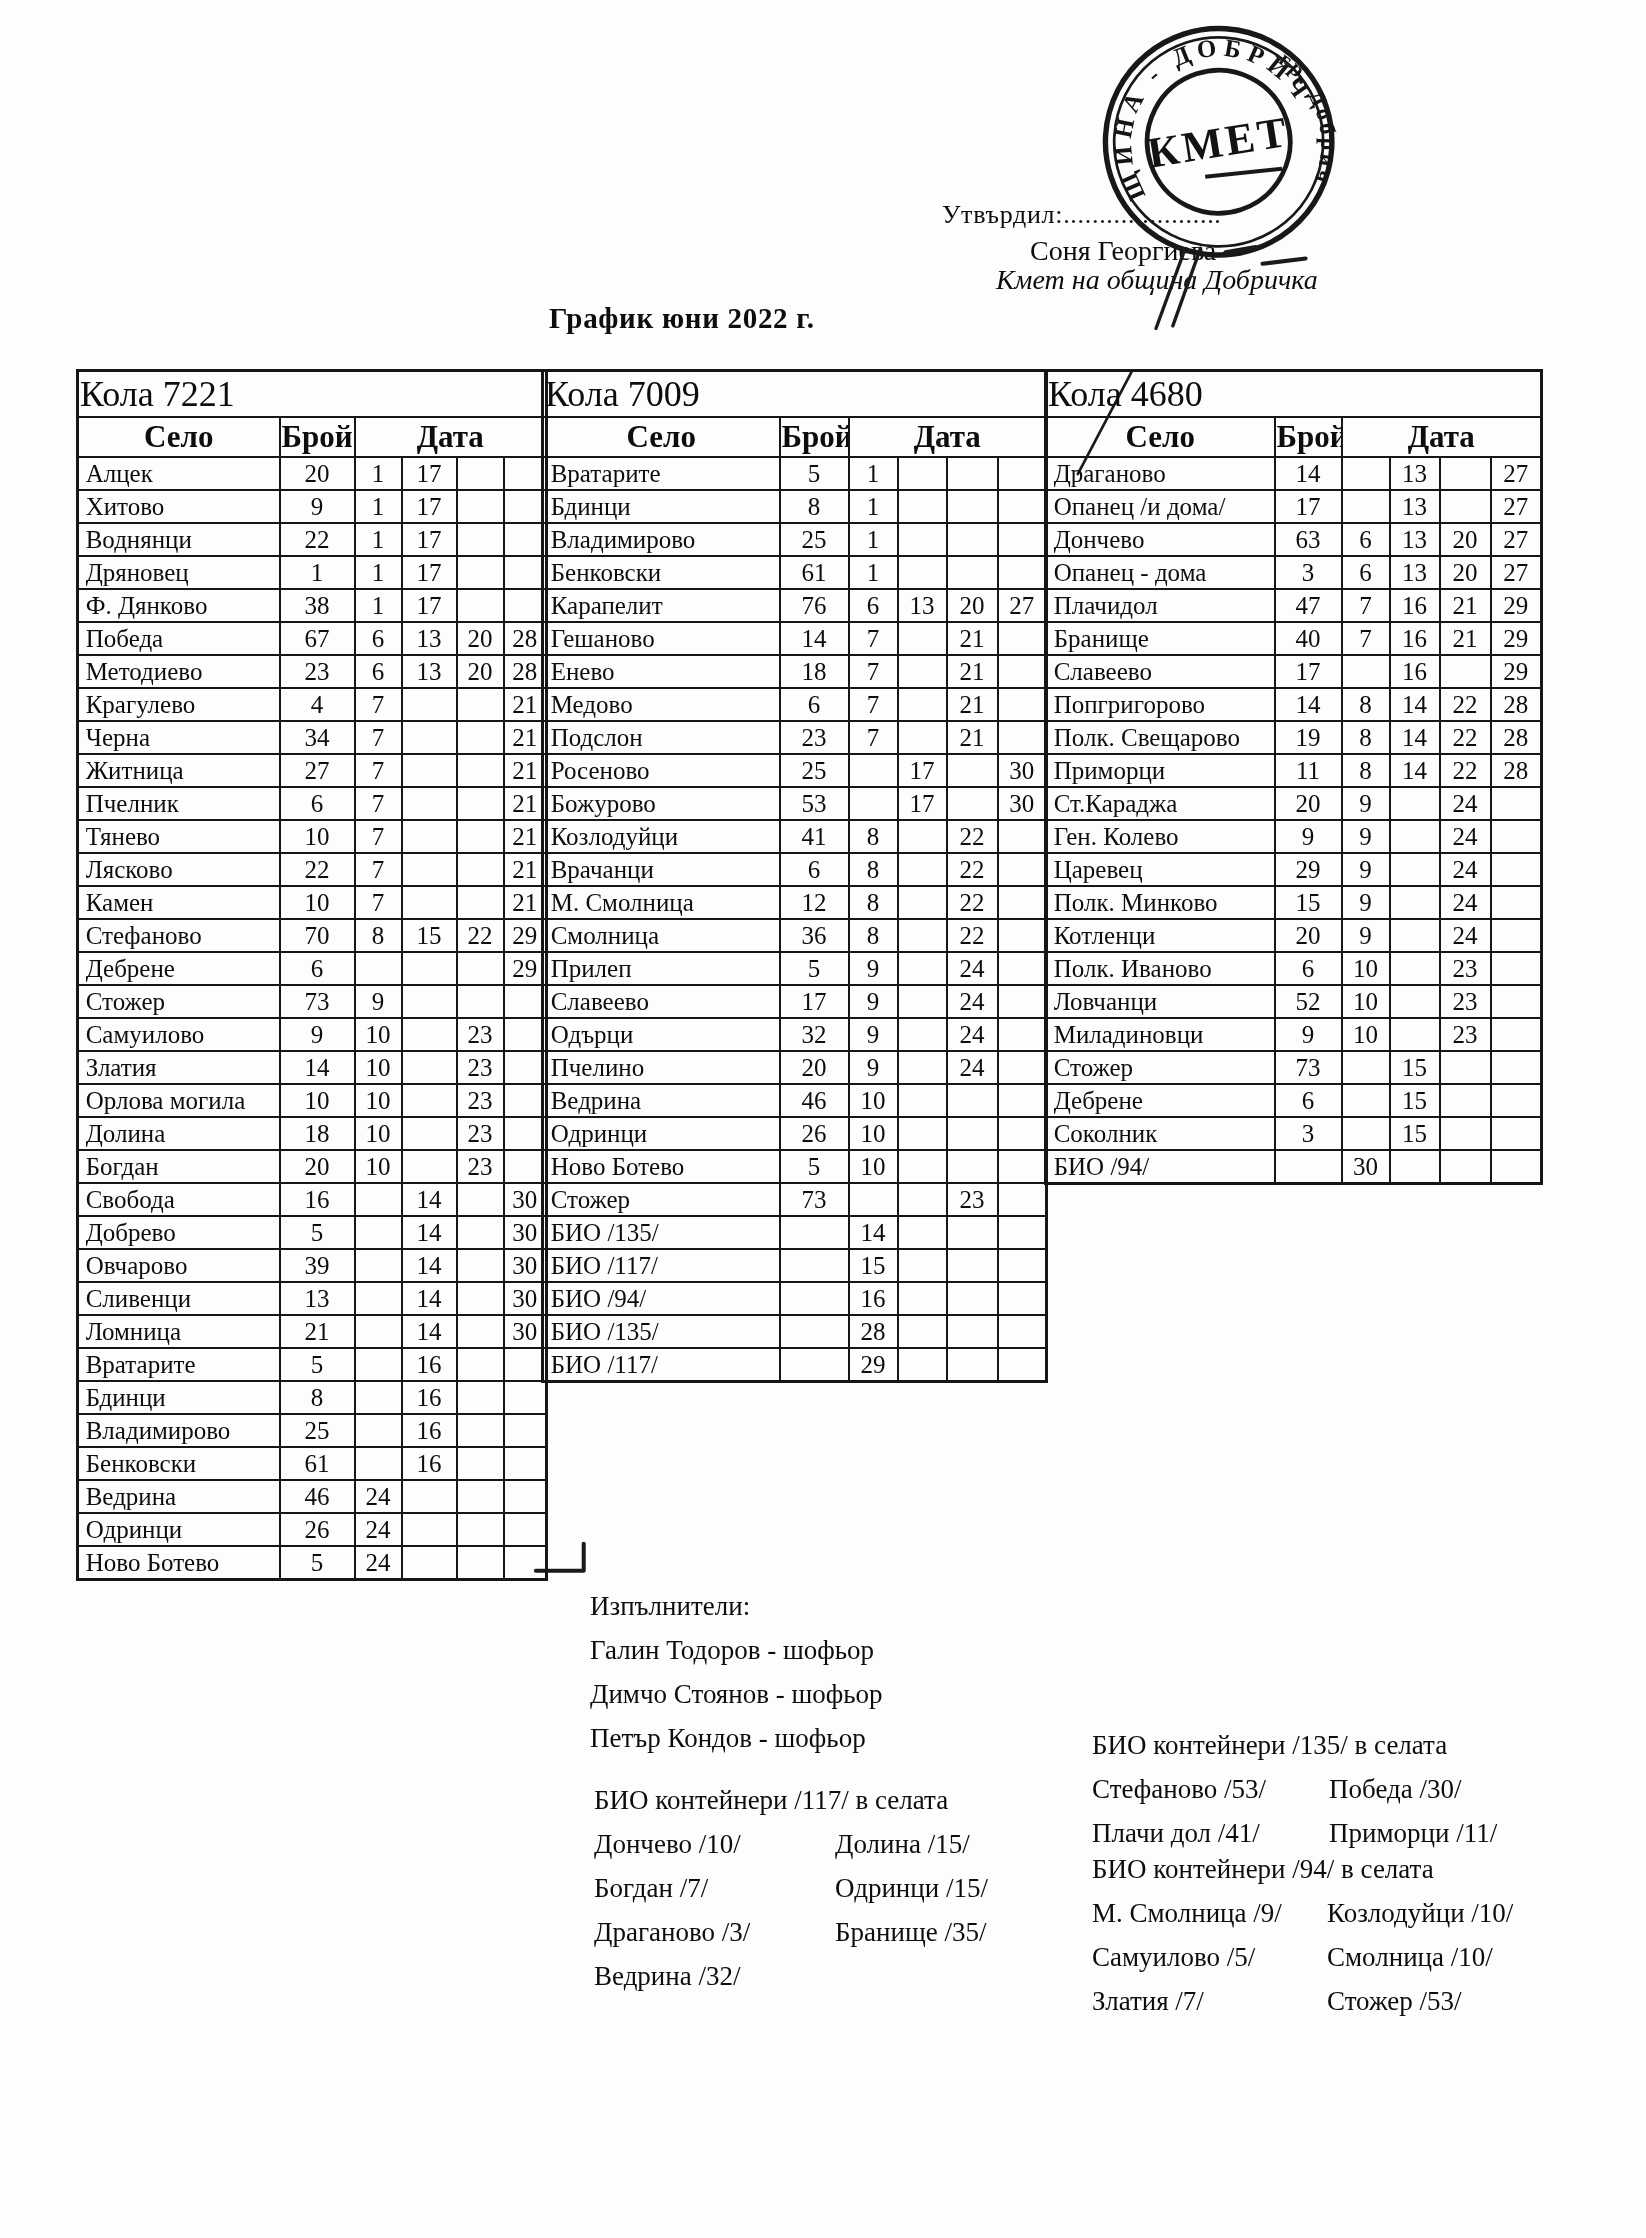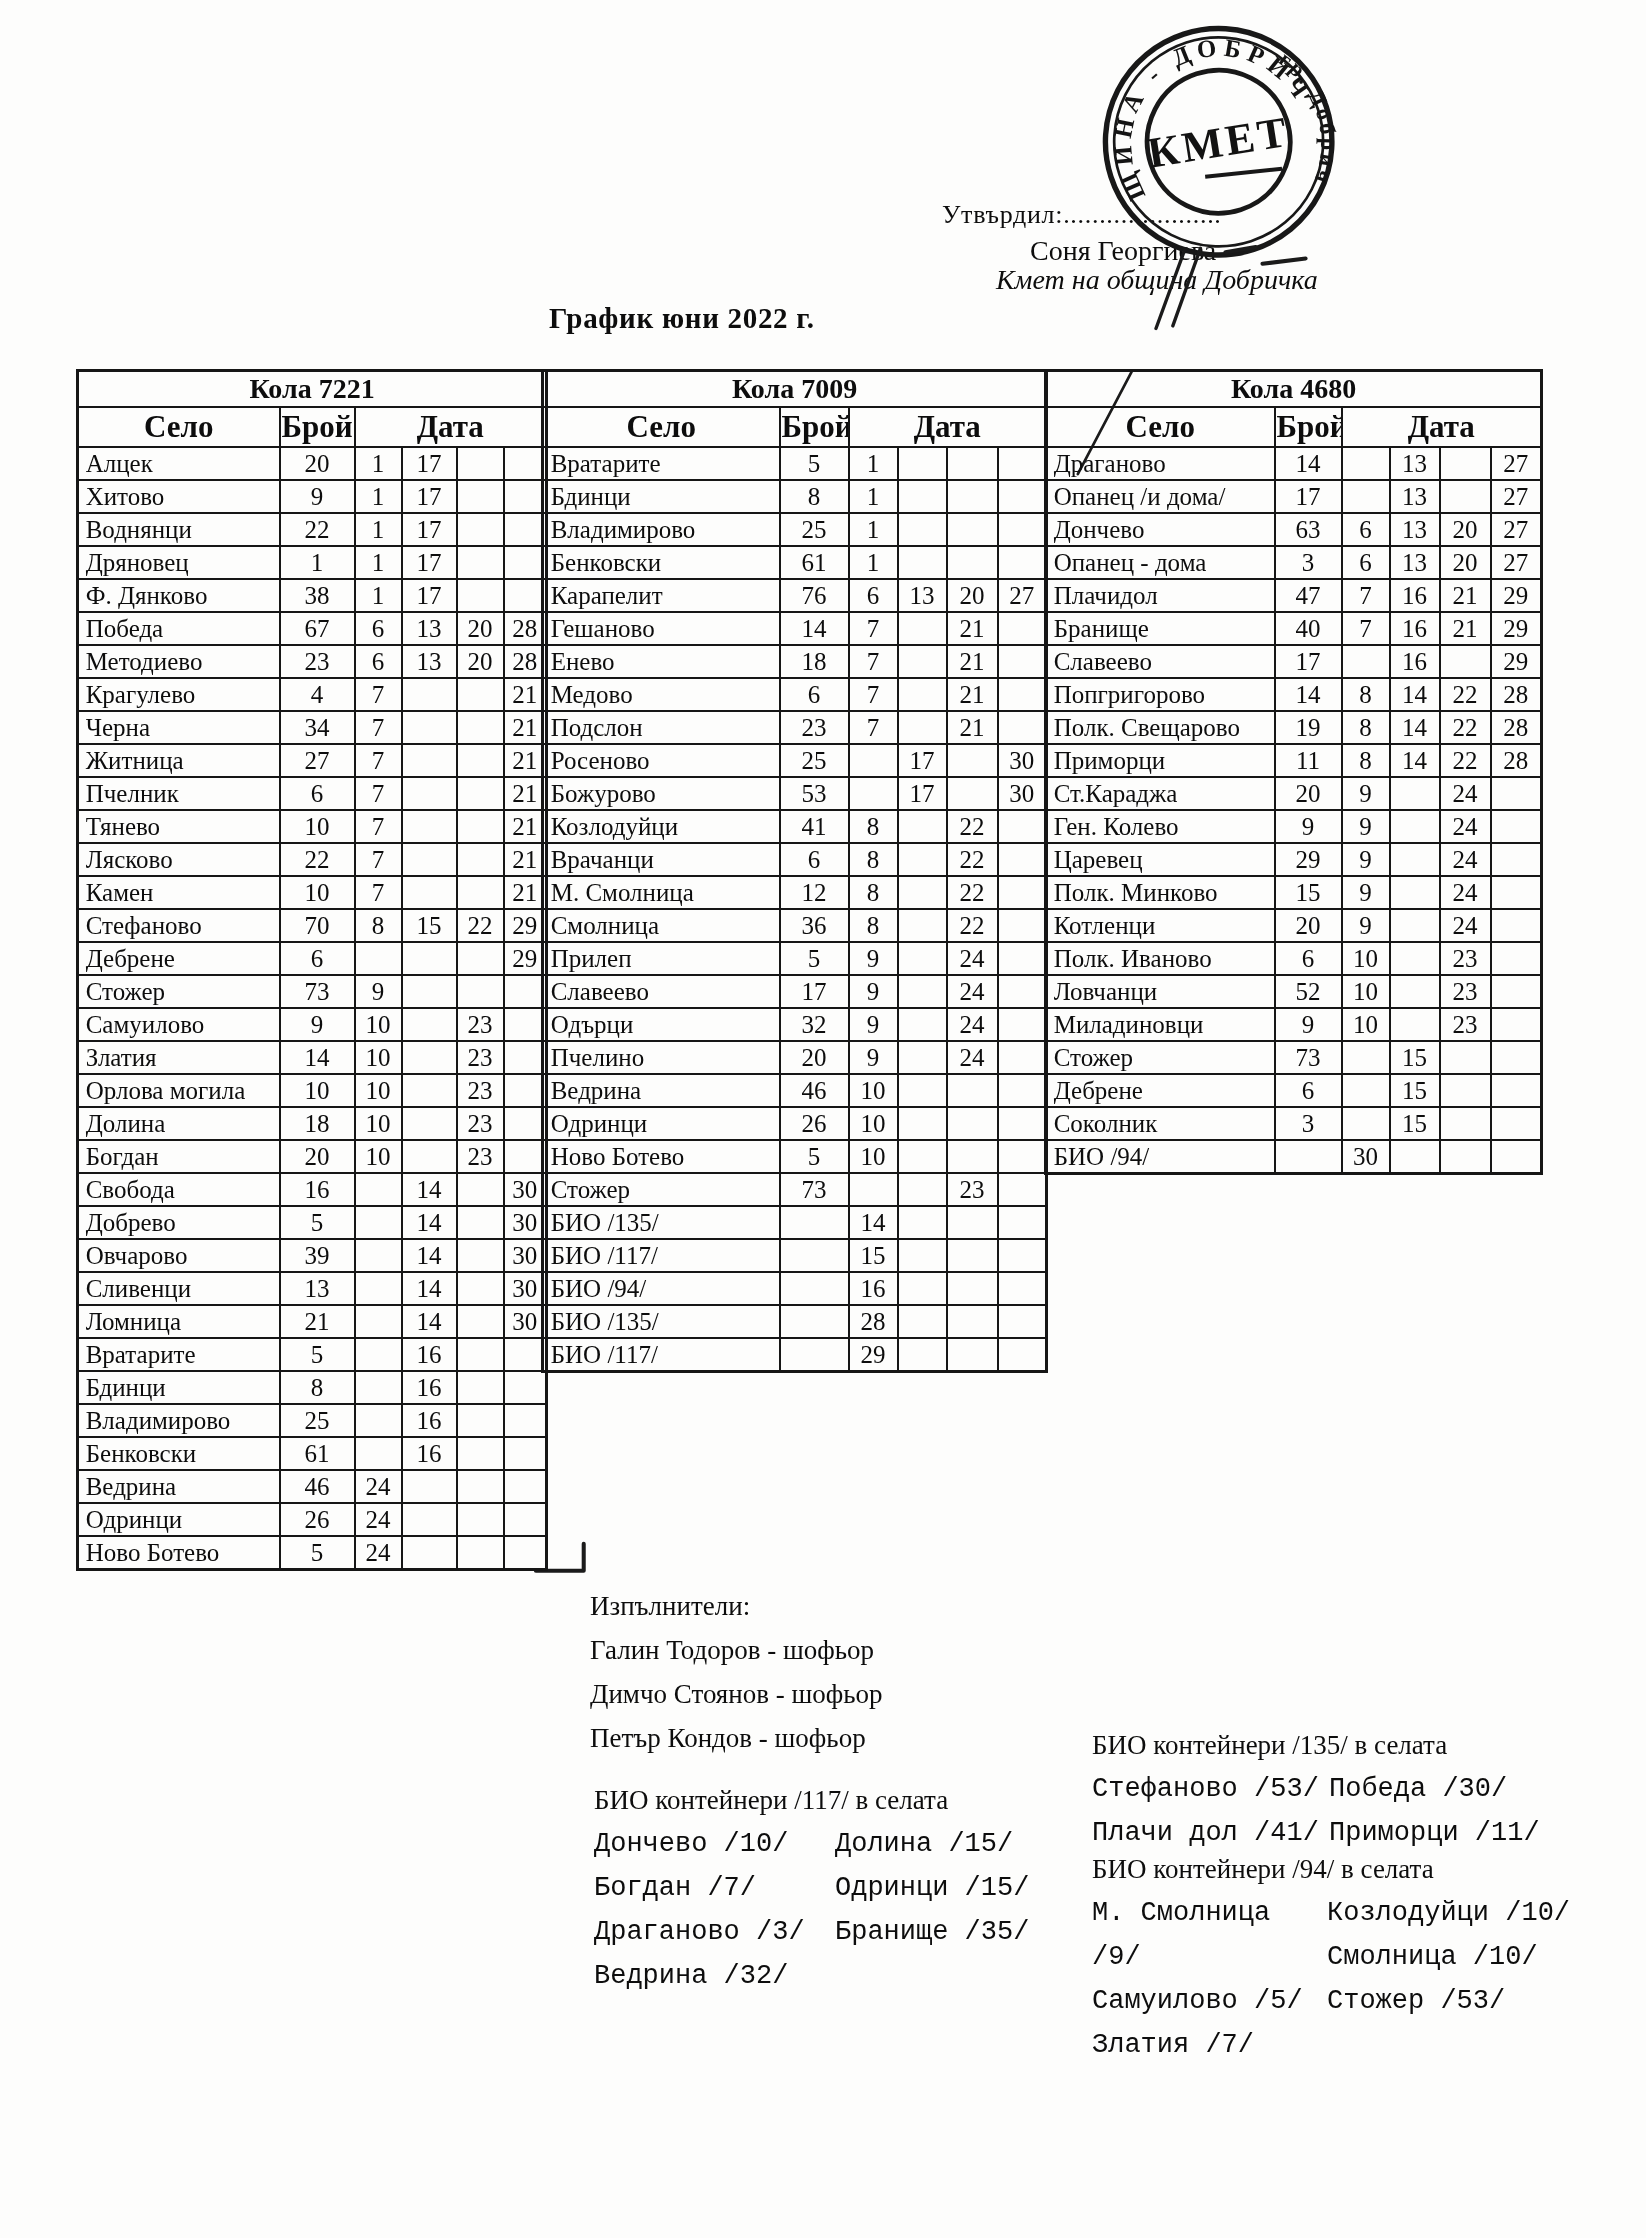--- a/index.html
+++ b/index.html
@@ -2,32 +2,32 @@
 <html style="font-size:10.8px"><head>
 <meta charset="utf-8">
 <style>
   html,body{margin:0;padding:0;background:#888;}
   #page{position:relative;width:1646px;height:2239px;background:#fdfdfc;
         font-family:"Liberation Serif","DejaVu Serif",serif;color:#0d0d0d;overflow:hidden;}
   
   table.sched{position:absolute;border-collapse:collapse;table-layout:fixed;background:transparent;}
   table.sched th, table.sched td{border:2px solid #161616;overflow:hidden;white-space:nowrap;}
   table.sched{border:3.4px solid #161616;}
-  th.t-title{height:26px;font-size:28px;font-weight:bold;text-align:center;border-bottom:3.4px solid #161616;}
+  th.t-title{height:26px;font-size:36px;font-weight:normal;text-align:left;border-bottom:3.4px solid #161616;}
   th.h-selo,th.h-broj,th.h-data{height:30px;font-size:31px;font-weight:bold;text-align:center;border-bottom:2.7px solid #161616;}
   td.selo{height:31px;font-size:25px;text-align:left;padding:0 0 0 6.7px;}
   td.broj,td.d{height:31px;font-size:25px;text-align:center;padding:0;}
   
   #doc-title{position:absolute;left:549px;top:302px;font-size:29px;font-weight:bold;letter-spacing:0.7px;}
   #approve-line{position:absolute;left:942px;top:200px;font-size:26px;letter-spacing:0.7px;}
   #approve-name{position:absolute;left:994px;top:235px;font-size:28px;margin-left:36px;}
   #approve-role{position:absolute;left:996px;top:264px;font-size:28px;font-style:italic;}
   
   .txtblock{position:absolute;font-size:27px;line-height:44px;margin-left:28px;}
-  .bio .cols{display:flex;font-family:Liberation Mono, monospace;}
+  .bio .cols{display:flex;}
   
   svg.art{position:absolute;left:0;top:0;pointer-events:none;}
 </style>
 </head>
 <body>
 
 <div id="page">
 
   <div id="doc-title">График юни 2022 г.</div>
 

